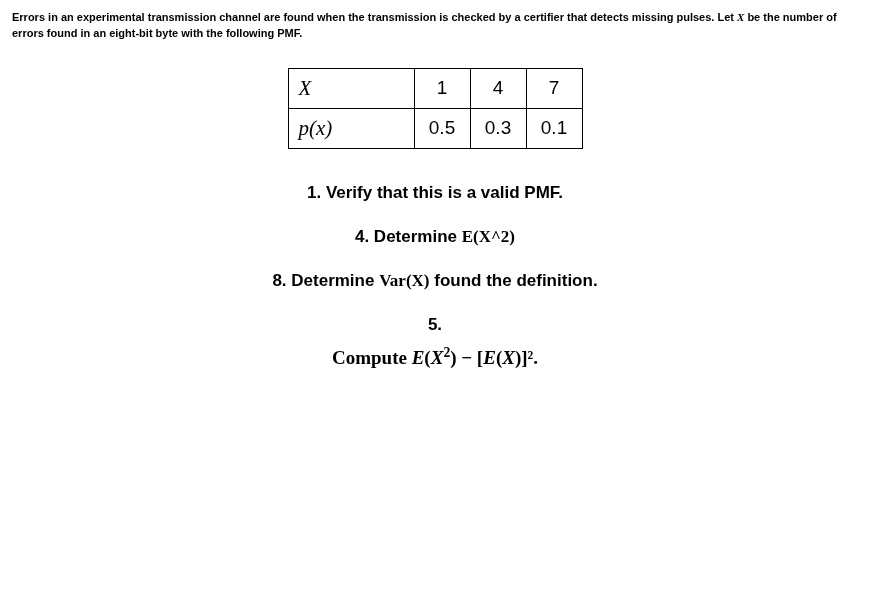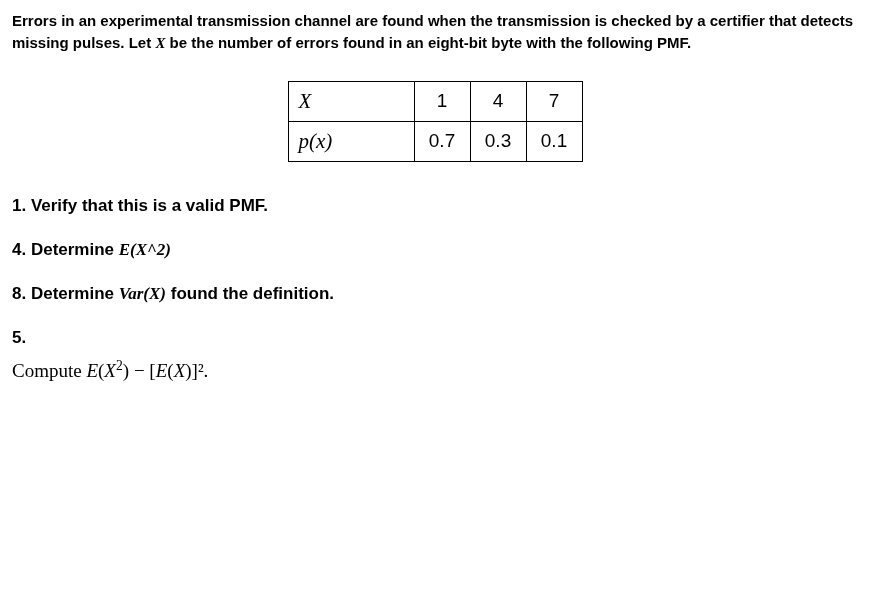--- a/index.html
+++ b/index.html
@@ -10,21 +10,21 @@
     height: 589px;
     background: #fff;
     font-family: Arial, Helvetica, sans-serif;
     color: #000;
   }
   .page {
     padding: 10px 12px;
   }
   .problem-statement {
     font-weight: bold;
-    font-size: 15px;
+    font-size: 11px;
     line-height: 1.45;
     margin-bottom: 26px;
   }
   .ital { font-style: italic; font-family: 'Times New Roman', serif; font-weight: bold; }
   table.pmf {
     border-collapse: collapse;
     margin: 0 auto 34px auto;
   }
   table.pmf td {
     border: 1px solid #000;
@@ -44,29 +44,29 @@
   table.pmf td.val {
     width: 56px;
     font-family: Arial, sans-serif;
   }
   .qlist {
     font-weight: bold;
     font-size: 17px;
   }
   .qlist .item {
     margin-bottom: 24px;
+    text-align: center;
   }
   .serif-ital {
     font-family: 'Times New Roman', serif;
-    font-style: italic;
   }
   .formula {
     font-family: 'Times New Roman', serif;
     font-size: 19px;
-    font-weight: normal;
+    font-weight: bold;
     margin-top: 10px;
   }
   .formula .it { font-style: italic; }
   sup { font-size: 0.72em; }
 </style>
 </head>
 <body>
 
 <div class="page">
 
@@ -77,21 +77,21 @@
   <table class="pmf">
     <tbody>
         <tr>
       <td class="headcol">X</td>
       <td class="val">1</td>
       <td class="val">4</td>
       <td class="val">7</td>
     </tr>
     <tr>
       <td class="headcol">p(x)</td>
-      <td class="val">0.7</td>
+      <td class="val">0.5</td>
       <td class="val">0.3</td>
       <td class="val">0.1</td>
     </tr>
   </tbody>
     </table>
 
   <div class="qlist">
     <div class="item">1. Verify that this is a valid PMF.</div>
 
 

